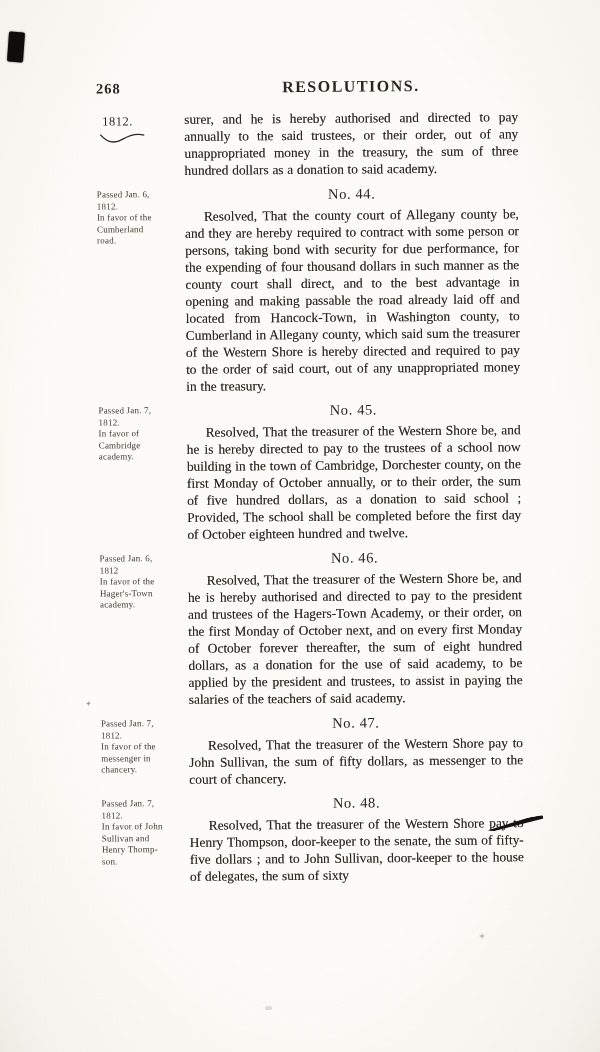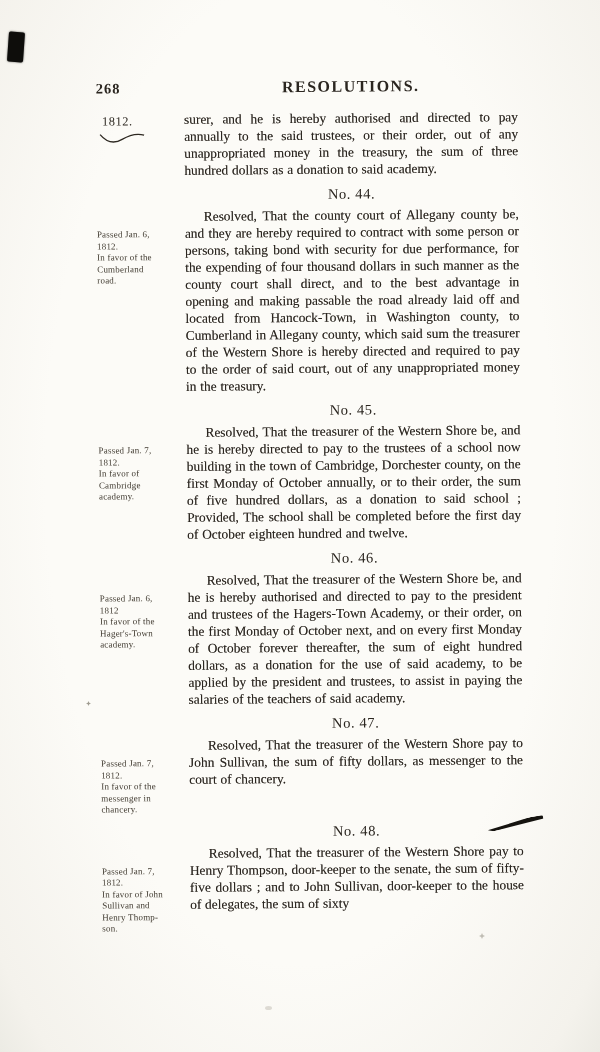--- a/index.html
+++ b/index.html
@@ -28,21 +28,21 @@
   .title{
     text-align:center;font-size:16px;font-weight:bold;letter-spacing:1.5px;
   }
   .section{
     display:grid;grid-template-columns:80px 1fr;column-gap:8px;
     margin-bottom:7px;
   }
   .margin-cell{padding-top:3px;}
   .margin-note{
     font-size:9px;line-height:11.5px;color:#3f392f;
-    white-space:pre-line;letter-spacing:.2px;margin-top:40px;
+    white-space:pre-line;letter-spacing:.2px;
   }
   .margin-year{
     font-size:12.5px;letter-spacing:.5px;color:#2e2922;display:block;
     padding-left:6px;
   }
   .brace{display:block;margin:3px 0 0 2px;}
   .body-cell{min-width:0;}
   .res-heading{
     text-align:center;font-size:14.5px;letter-spacing:.6px;
     margin:1px 0 4px 0;

